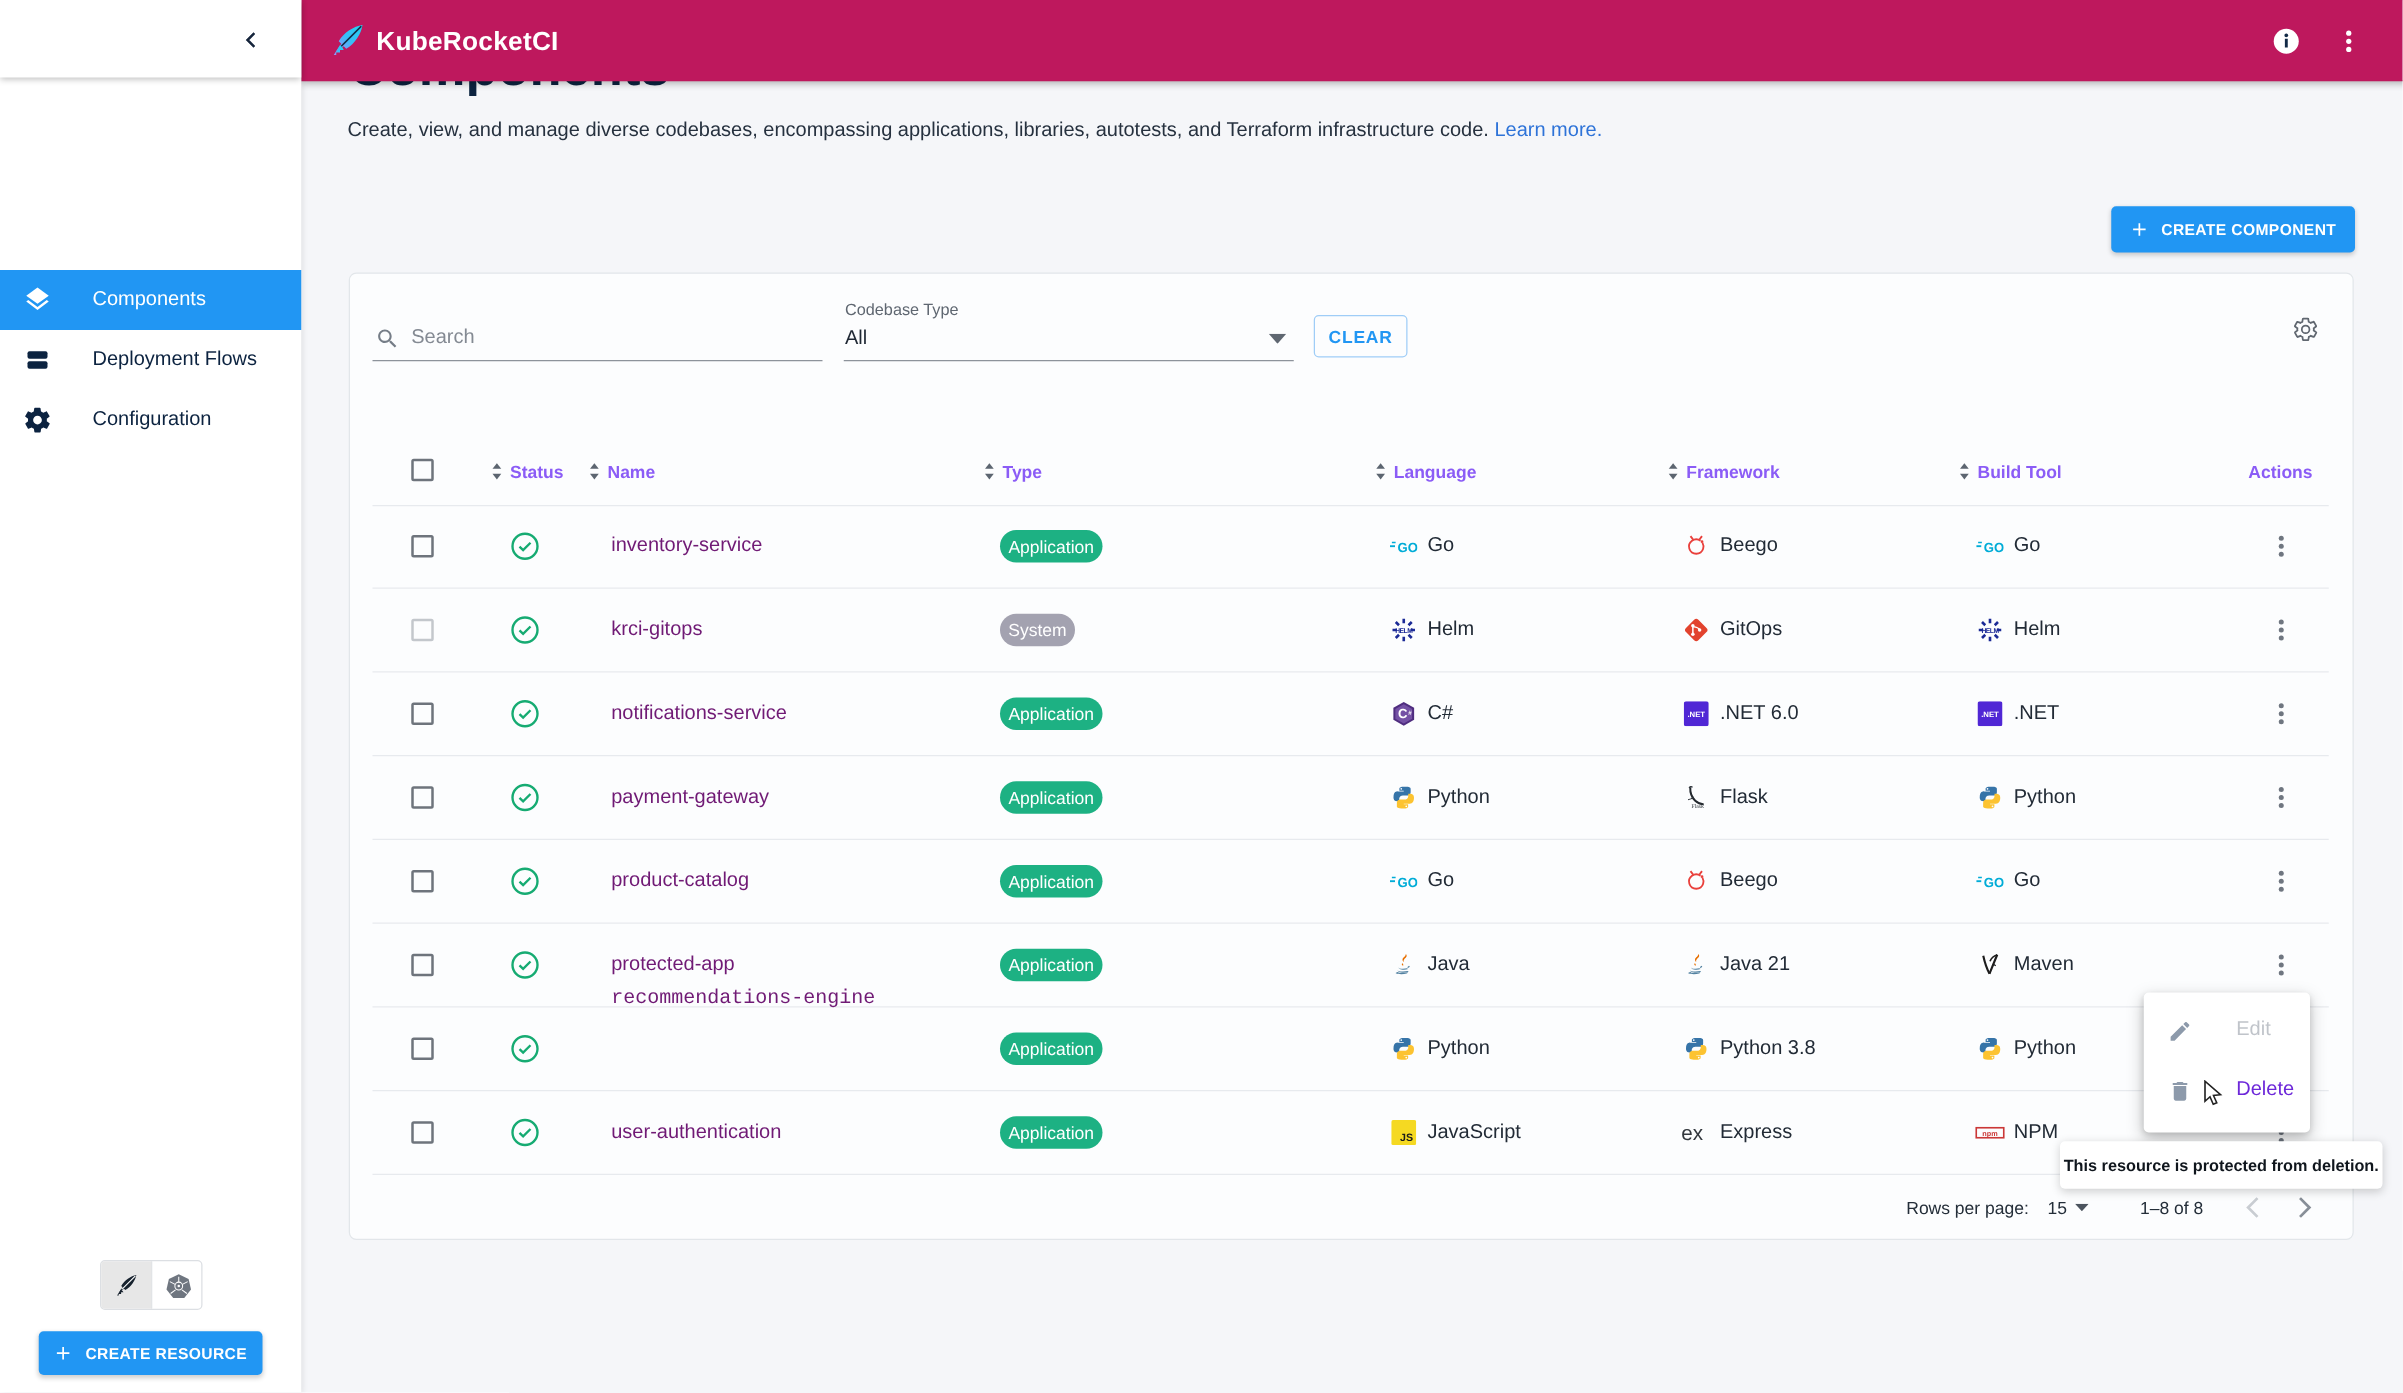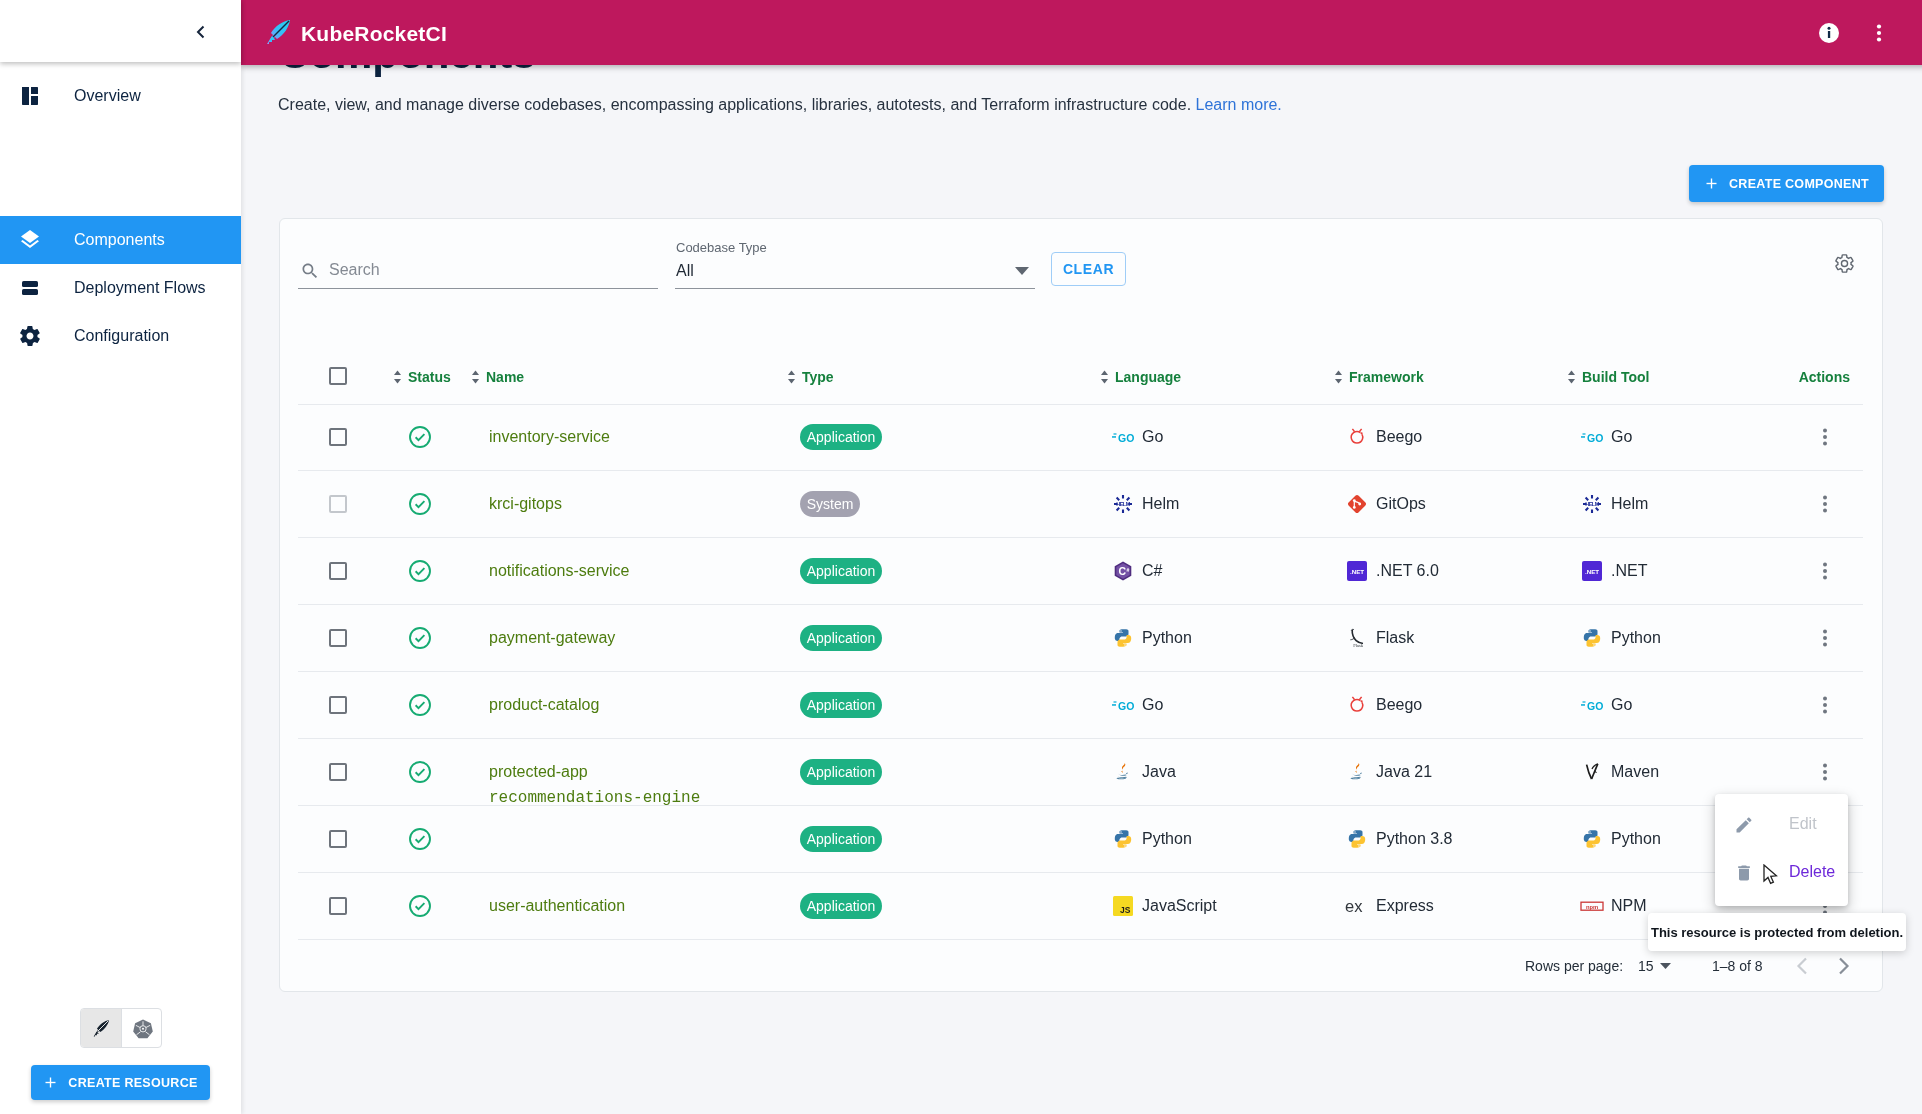--- a/index.html
+++ b/index.html
@@ -27,28 +27,28 @@
   #desc a { color:#2e73d8; text-decoration:none; }
   .bluebtn { position:absolute; background:#2196f3; border-radius:4px; color:#fff; font-weight:bold;
     font-size:12.5px; letter-spacing:.3px; display:flex; align-items:center; justify-content:center;
     box-shadow:0 2px 4px rgba(0,0,0,.2); }
   
   #card { position:absolute; left:279px; top:218px; width:1604px; height:774px; background:#fcfdfe;
     border:1px solid #e2e6ea; border-radius:6px; }
   .underline { position:absolute; height:1px; background:#8d939b; }
   .rowline { position:absolute; height:1px; background:#e7eaee; left:298px; width:1565px; }
   .cell { position:absolute; font-size:16px; color:#222b36; transform:translateY(-50%); white-space:nowrap; }
-  .link { color:#4d7c0f; }
+  .link { color:#701a75; }
   .chip { position:absolute; height:26px; line-height:26px; border-radius:13px; color:#fff; font-size:14px;
     text-align:center; transform:translateY(-50%); }
   .chip.app { background:#1db183; width:82px; }
   .chip.sys { background:#a3a2b0; width:60px; }
   .cb { position:absolute; width:18px; height:18px; border:2px solid #6e747c; border-radius:2px; transform:translateY(-50%); }
   .cb.dis { border-color:#c3c7cc; }
-  .hlabel { position:absolute; font-size:14px; font-weight:bold; color:#15803d; transform:translateY(-50%); white-space:nowrap; }
+  .hlabel { position:absolute; font-size:14px; font-weight:bold; color:#8b5cf6; transform:translateY(-50%); white-space:nowrap; }
   .icon20, .icon24, .sorti { position:absolute; transform:translate(-50%,-50%); }
   .icon24 { width:24px; height:24px; }
   .sorti { transform:translate(0,0); }
 </style>
 </head>
 <body>
 <div id="page">
   <div id="pagehead">Components</div>
   <div id="desc">Create, view, and manage diverse codebases, encompassing applications, libraries, autotests, and Terraform infrastructure code. <a href="#">Learn more.</a></div>
 
@@ -426,28 +426,20 @@
       <circle cx="12" cy="7.2" r="1.5" fill="#122a46"></circle>
     </svg>
     <svg class="abs" style="left:1626px; top:21px;" width="24" height="24" viewBox="0 0 24 24" fill="#fff">
       <circle cx="12" cy="5.5" r="2.1"></circle>
         <circle cx="12" cy="12" r="2.1"></circle>
         <circle cx="12" cy="18.5" r="2.1"></circle>
     </svg>
   </div>
 
   <div id="sidebar">
-    <div class="navitem" style="top:72px;">
-      <svg class="ico" viewBox="0 0 24 24" fill="#0c2340">
-          <path d="M4 3h7v18H5c-.6 0-1-.4-1-1V3z"></path>
-          <path d="M13 3h6c.6 0 1 .4 1 1v6h-7V3z"></path>
-          <path d="M13 12h7v8c0 .6-.4 1-1 1h-6v-9z"></path>
-        </svg>
-      <span class="lbl">Overview</span>
-    </div>
     <div class="navitem sel" style="top:216px;">
       <svg class="ico" viewBox="0 0 24 24" fill="#fff">
           <path d="M12 2 3 8.5 12 15l9-6.5L12 2z"></path>
           <path d="M12 17.6 4.6 12 3 13.2 12 20l9-6.8-1.6-1.2L12 17.6z"></path>
         </svg>
       <span class="lbl">Components</span>
     </div>
     <div class="navitem" style="top:264px;">
       <svg class="ico" viewBox="0 0 24 24" fill="#0c2340">
           <rect x="4" y="5" width="16" height="6" rx="1.6"></rect>

